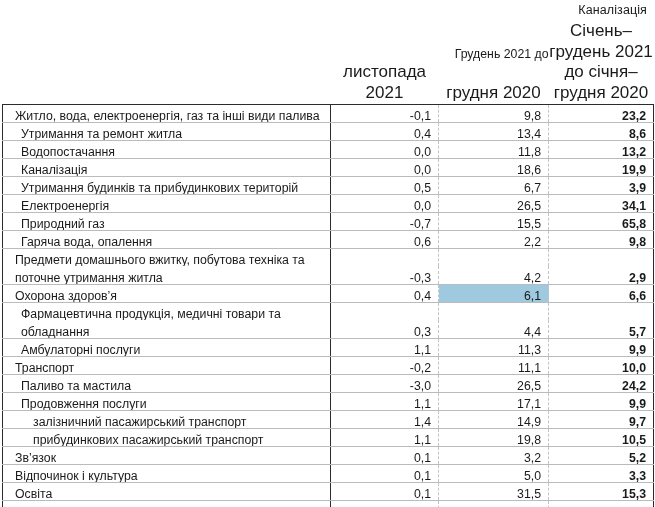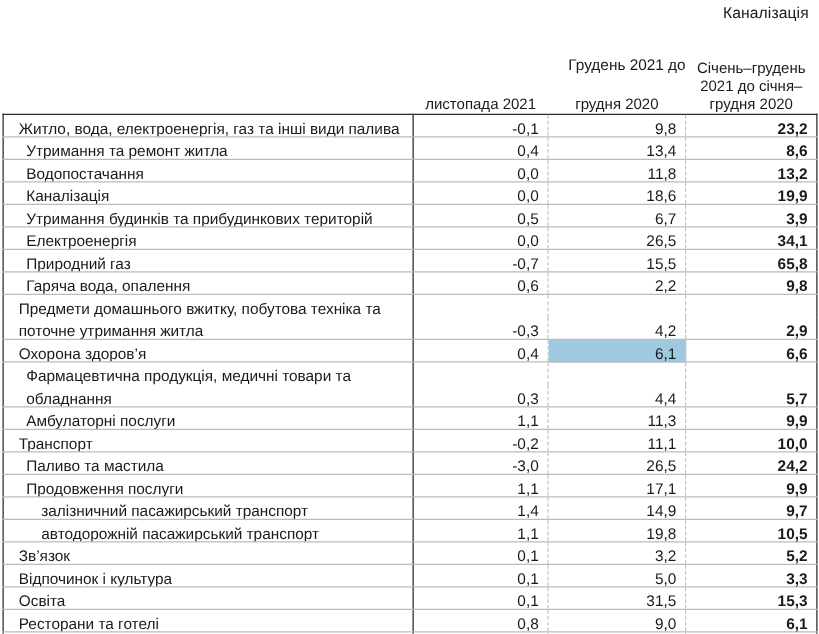--- a/index.html
+++ b/index.html
@@ -39,21 +39,21 @@
     padding: 0;
     vertical-align: bottom;
     font-weight: normal;
   }
 
   
   .hdr-cell {
     border: 1px solid #2b2b2b;
     text-align: center;
     vertical-align: middle;
-    font-size: 12px;
+    font-size: 17px;
     line-height: 1.22;
     padding: 3px 4px;
     color: #1a1a1a;
   }
   .hdr-blank {
     border: 1px solid #2b2b2b;
   }
   .hdr-span {
     border: 1px solid #2b2b2b;
     text-align: right;
@@ -228,21 +228,21 @@
           <td class="num c2">17,1</td>
           <td class="num c3">9,9</td>
         </tr>
         <tr class="drow">
           <td class="label ind2">залізничний пасажирський транспорт</td>
           <td class="num c1">1,4</td>
           <td class="num c2">14,9</td>
           <td class="num c3">9,7</td>
         </tr>
         <tr class="drow">
-          <td class="label ind2">автодорожній пасажирський транспорт</td>
+          <td class="label ind2">прибудинкових пасажирський транспорт</td>
           <td class="num c1">1,1</td>
           <td class="num c2">19,8</td>
           <td class="num c3">10,5</td>
         </tr>
         <tr class="drow">
           <td class="label bold">Зв’язок</td>
           <td class="num c1 bold">0,1</td>
           <td class="num c2 bold">3,2</td>
           <td class="num c3 bold">5,2</td>
         </tr>

